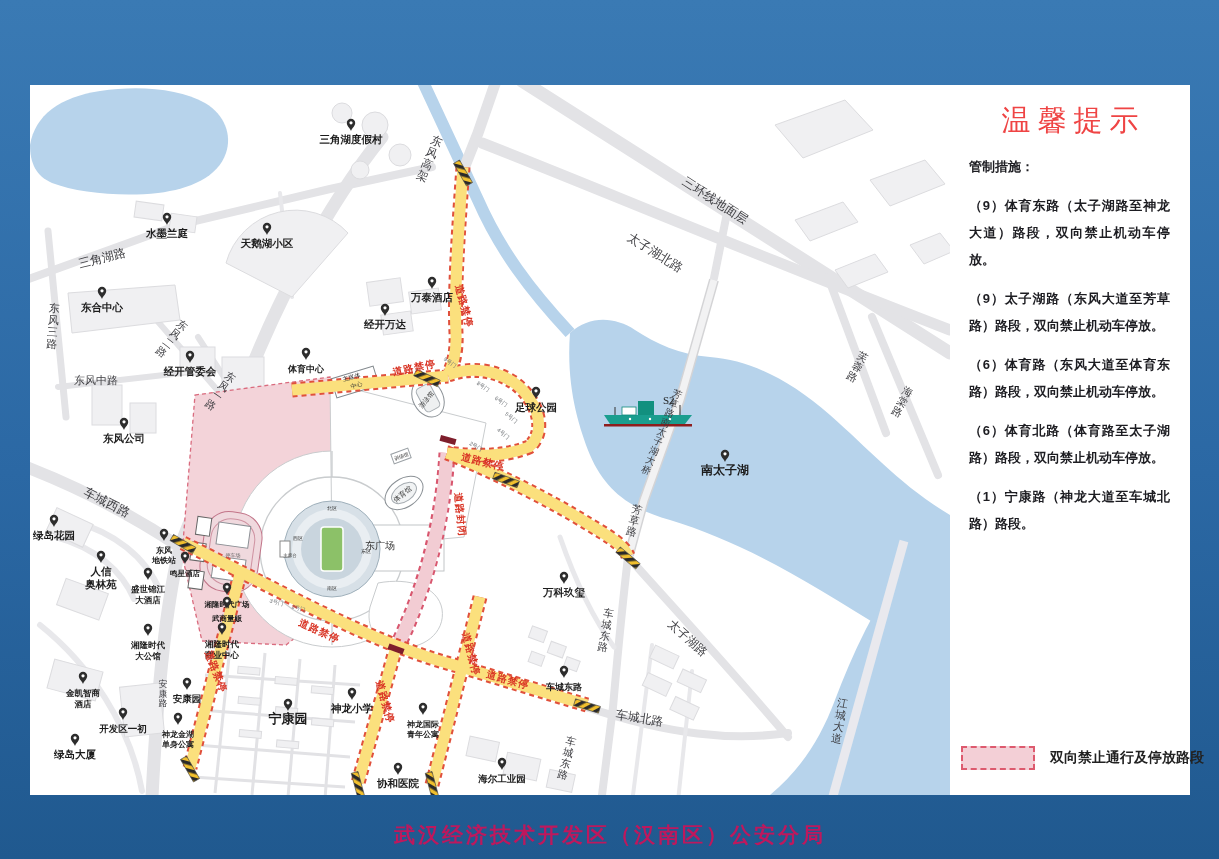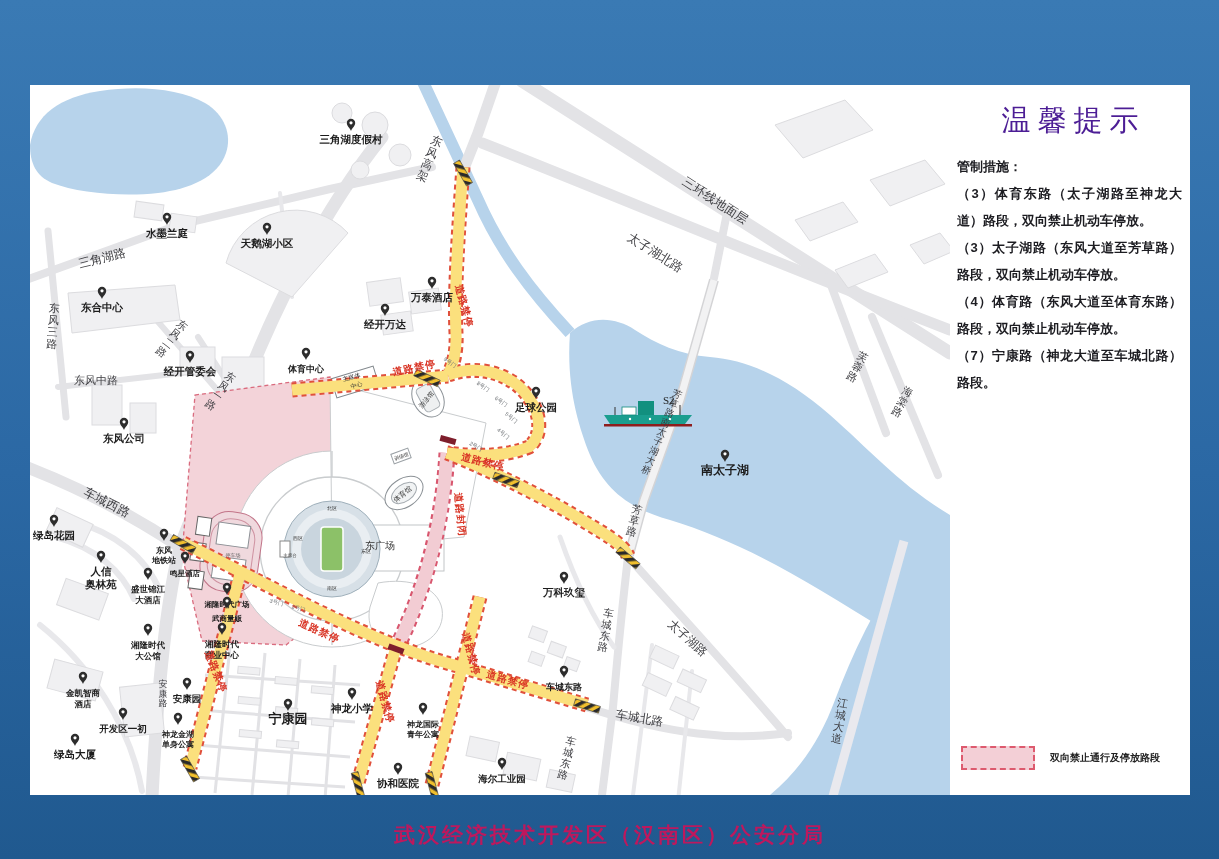--- a/index.html
+++ b/index.html
@@ -5,27 +5,27 @@
   html,body{margin:0;padding:0}
   body{
     width:1219px;height:859px;position:relative;overflow:hidden;
     background:linear-gradient(180deg,#3a7ab4 0%,#2b68a4 55%,#20598f 100%);
     font-family:"Liberation Sans",sans-serif;
   }
   .card{position:absolute;left:30px;top:85px;width:1160px;height:710px;background:#ffffff;}
   .map-wrap{position:absolute;left:0;top:0;width:920px;height:710px;overflow:hidden;}
   svg{display:block}
   .panel{position:absolute;left:920px;top:0;width:240px;height:710px;box-sizing:border-box;background:#fff;}
-  .panel-title{margin:16px 0 12px;text-align:center;font-size:29px;color:#4c1d95;letter-spacing:7px;text-indent:7px;font-weight:500;}
+  .panel-title{margin:16px 0 12px;text-align:center;font-size:29px;color:#ef4444;letter-spacing:7px;text-indent:7px;font-weight:500;}
   .panel-body{padding:0 8px 0 7px;font-size:13px;line-height:27px;color:#1d1d22;font-weight:600;}
-  .measure{margin:0;text-align:justify;text-justify:inter-character;}
+  .measure{margin:12px;text-align:justify;text-justify:inter-character;}
   .legend{position:absolute;left:11px;bottom:25px;}
   .legend-row{display:flex;align-items:center;margin-top:19px;}
   .swatch{width:70px;height:20px;border:2px dashed #c00;margin-right:15px;flex:0 0 auto;}
-  .legend-label{font-size:10px;font-weight:700;color:#222;white-space:nowrap;}
+  .legend-label{font-size:14px;font-weight:700;color:#222;white-space:nowrap;}
   .footer{position:absolute;left:30px;top:795px;width:1160px;height:80px;display:flex;align-items:center;justify-content:center;color:#be185d;font-size:21px;letter-spacing:3px;font-weight:600;}
   
   .rb{stroke:#e0503c;stroke-width:15;fill:none;stroke-dasharray:5 4}
   .rf{stroke:#fbe07d;stroke-width:11;fill:none}
   .pb{stroke:#d8566e;stroke-width:17;fill:none;stroke-dasharray:5 4}
   .pf{stroke:#f2ccd3;stroke-width:13;fill:none}
   .road{stroke:#e3e3e6;fill:none;stroke-linecap:round}
   .road2{stroke:#e8e8eb;fill:none;stroke-linecap:round}
   .bld{fill:#f0f0f2;stroke:#dcdcdf;stroke-width:1}
   .parkline{stroke:#c9ccce;stroke-width:1.3;fill:none}
@@ -480,24 +480,25 @@
         </g>
       <text id="ship-label" x="633" y="319" font-size="11" fill="#222" font-family="Liberation Serif, serif">S2</text>
     </svg>
   </div>
 
   <div class="panel">
     <div class="panel-title">温馨提示</div>
     <div class="panel-body">
       <p class="measure">管制措施：</p>
       <div id="measures">
-          <p class="measure">（3）体育东路（太子湖路至神龙大道）路段，双向禁止机动车停放。</p>
-          <p class="measure">（3）太子湖路（东风大道至芳草路）路段，双向禁止机动车停放。</p>
-          <p class="measure">（4）体育路（东风大道至体育东路）路段，双向禁止机动车停放。</p>
-          <p class="measure">（7）宁康路（神龙大道至车城北路）路段。</p>
+          <p class="measure">（9）体育东路（太子湖路至神龙大道）路段，双向禁止机动车停放。</p>
+          <p class="measure">（9）太子湖路（东风大道至芳草路）路段，双向禁止机动车停放。</p>
+          <p class="measure">（6）体育路（东风大道至体育东路）路段，双向禁止机动车停放。</p>
+          <p class="measure">（6）体育北路（体育路至太子湖路）路段，双向禁止机动车停放。</p>
+          <p class="measure">（1）宁康路（神龙大道至车城北路）路段。</p>
         </div>
     </div>
     <div class="legend" id="legend">
         <div class="legend-row">
           <div class="swatch" style="background: rgb(243, 207, 214); border-color: rgb(221, 90, 110);"></div>
           <span class="legend-label">双向禁止通行及停放路段</span>
         </div>
       </div>
   </div>
 </div>

